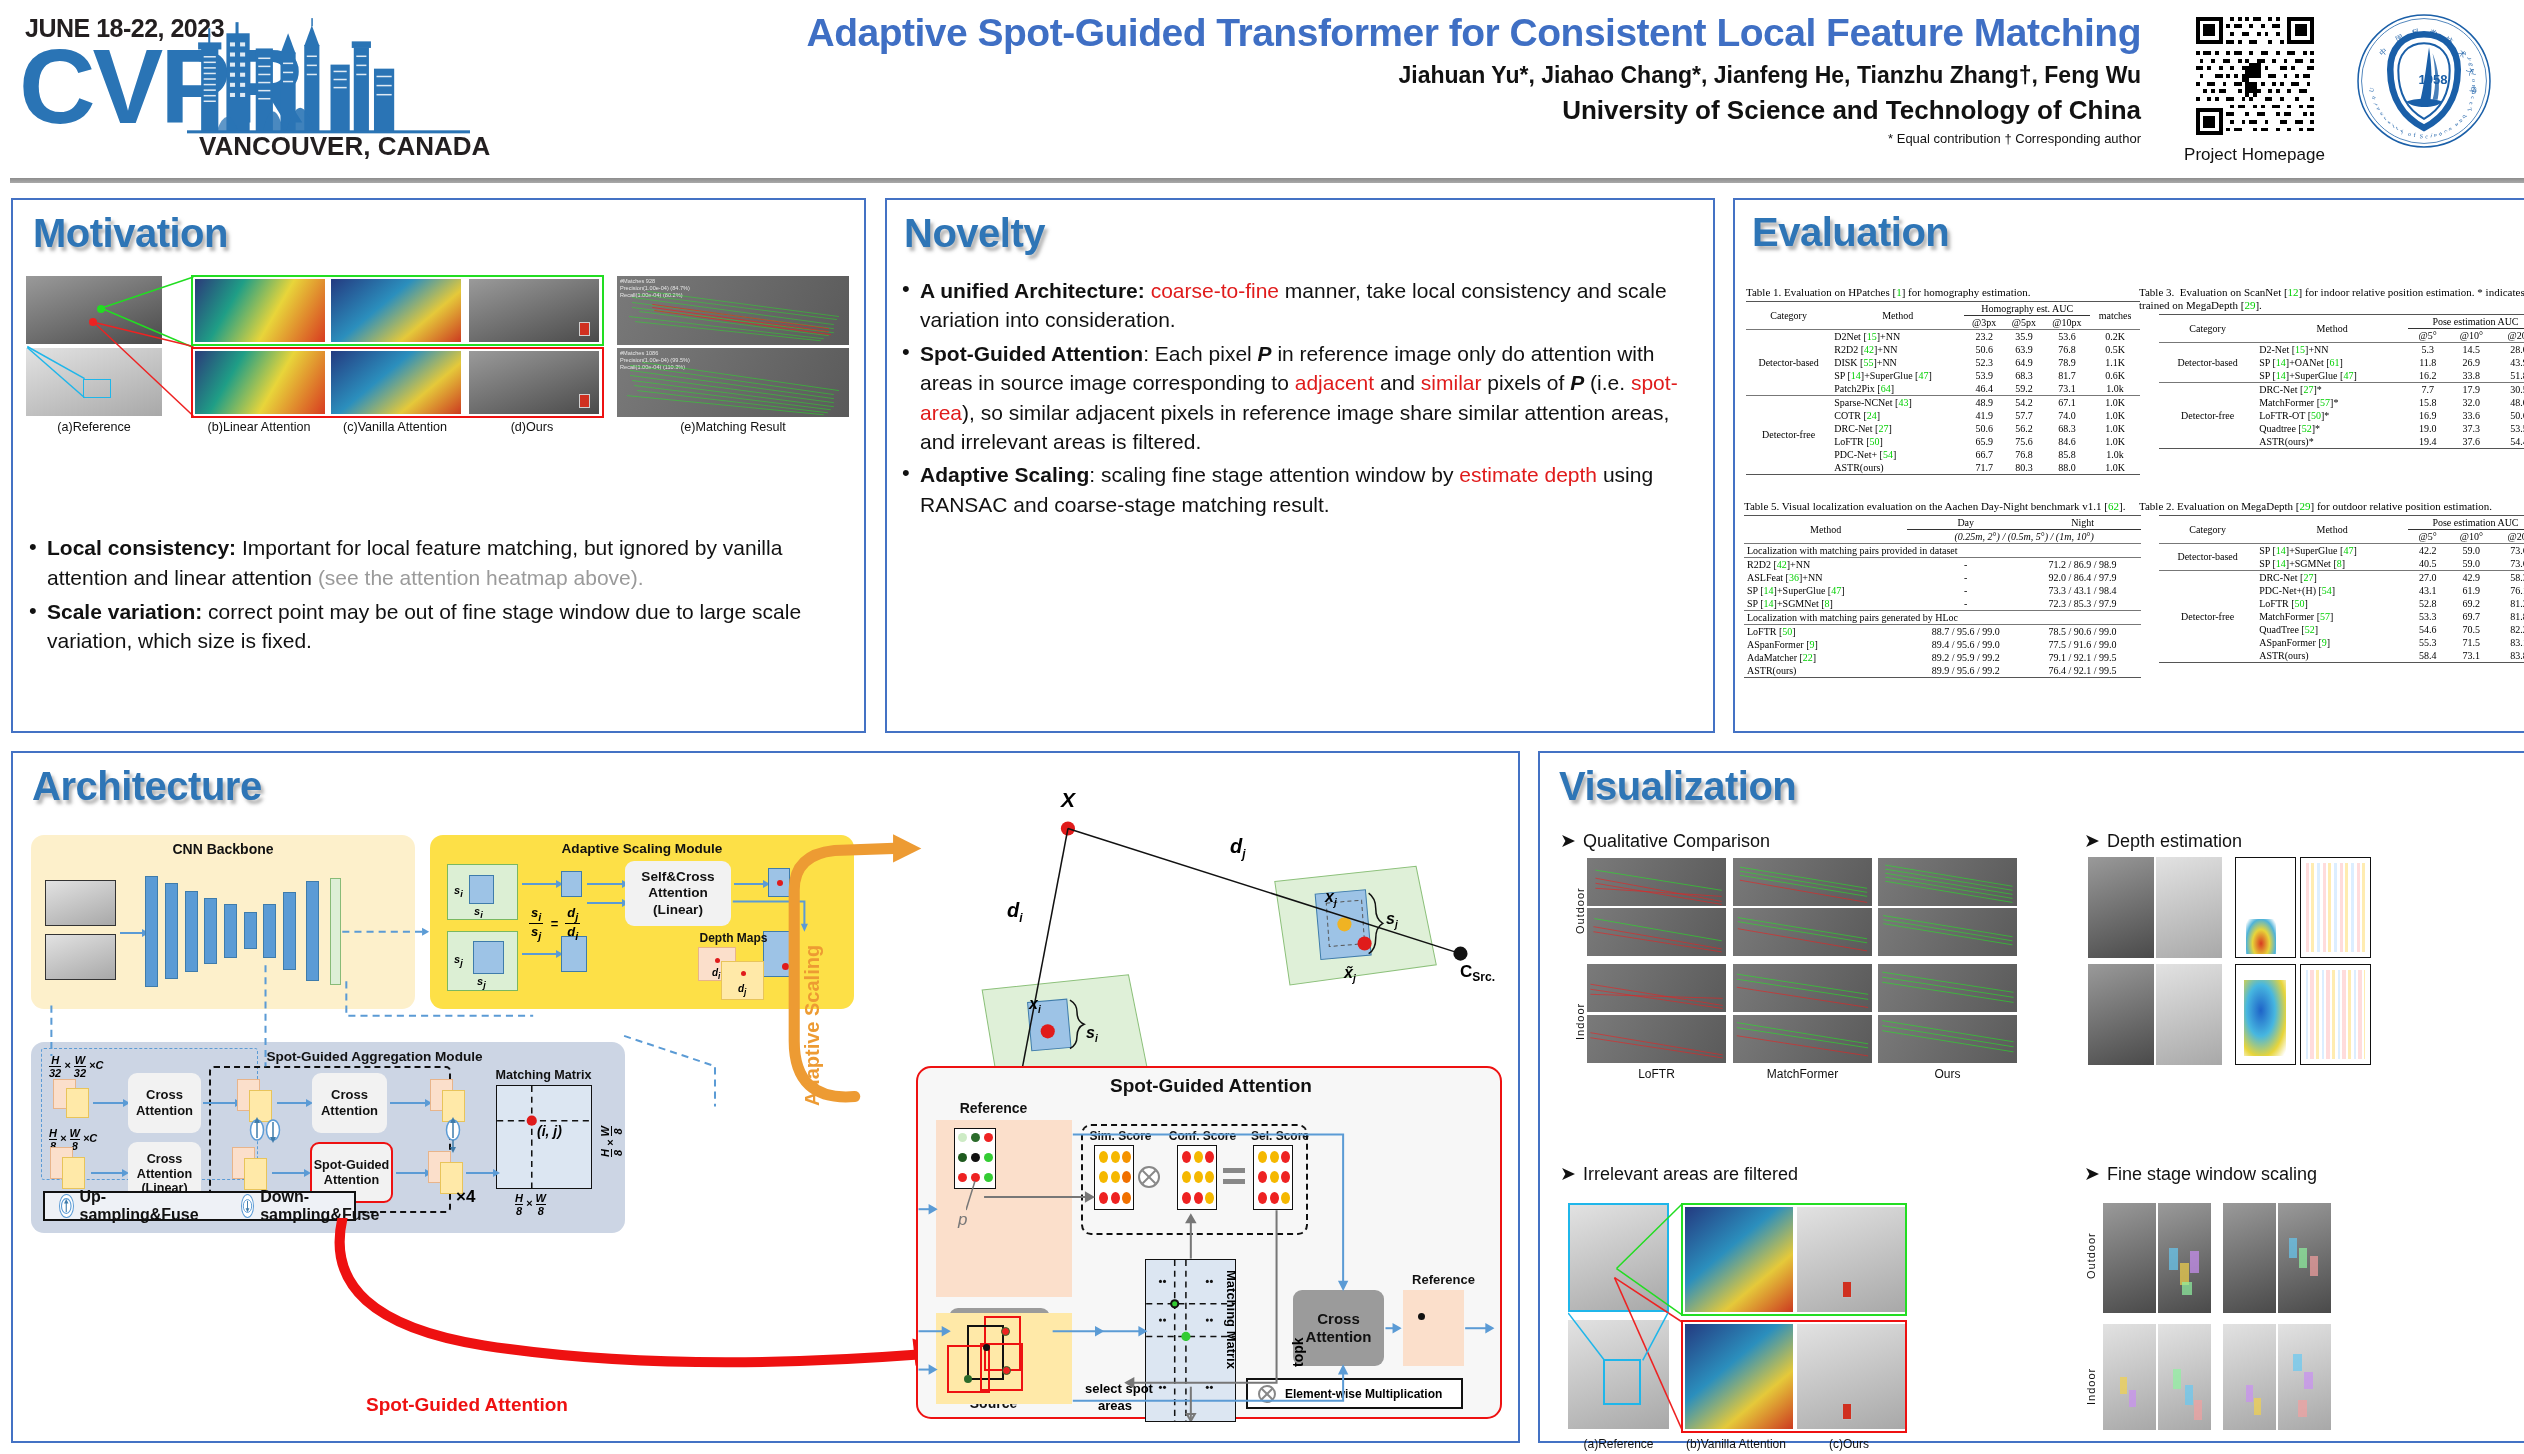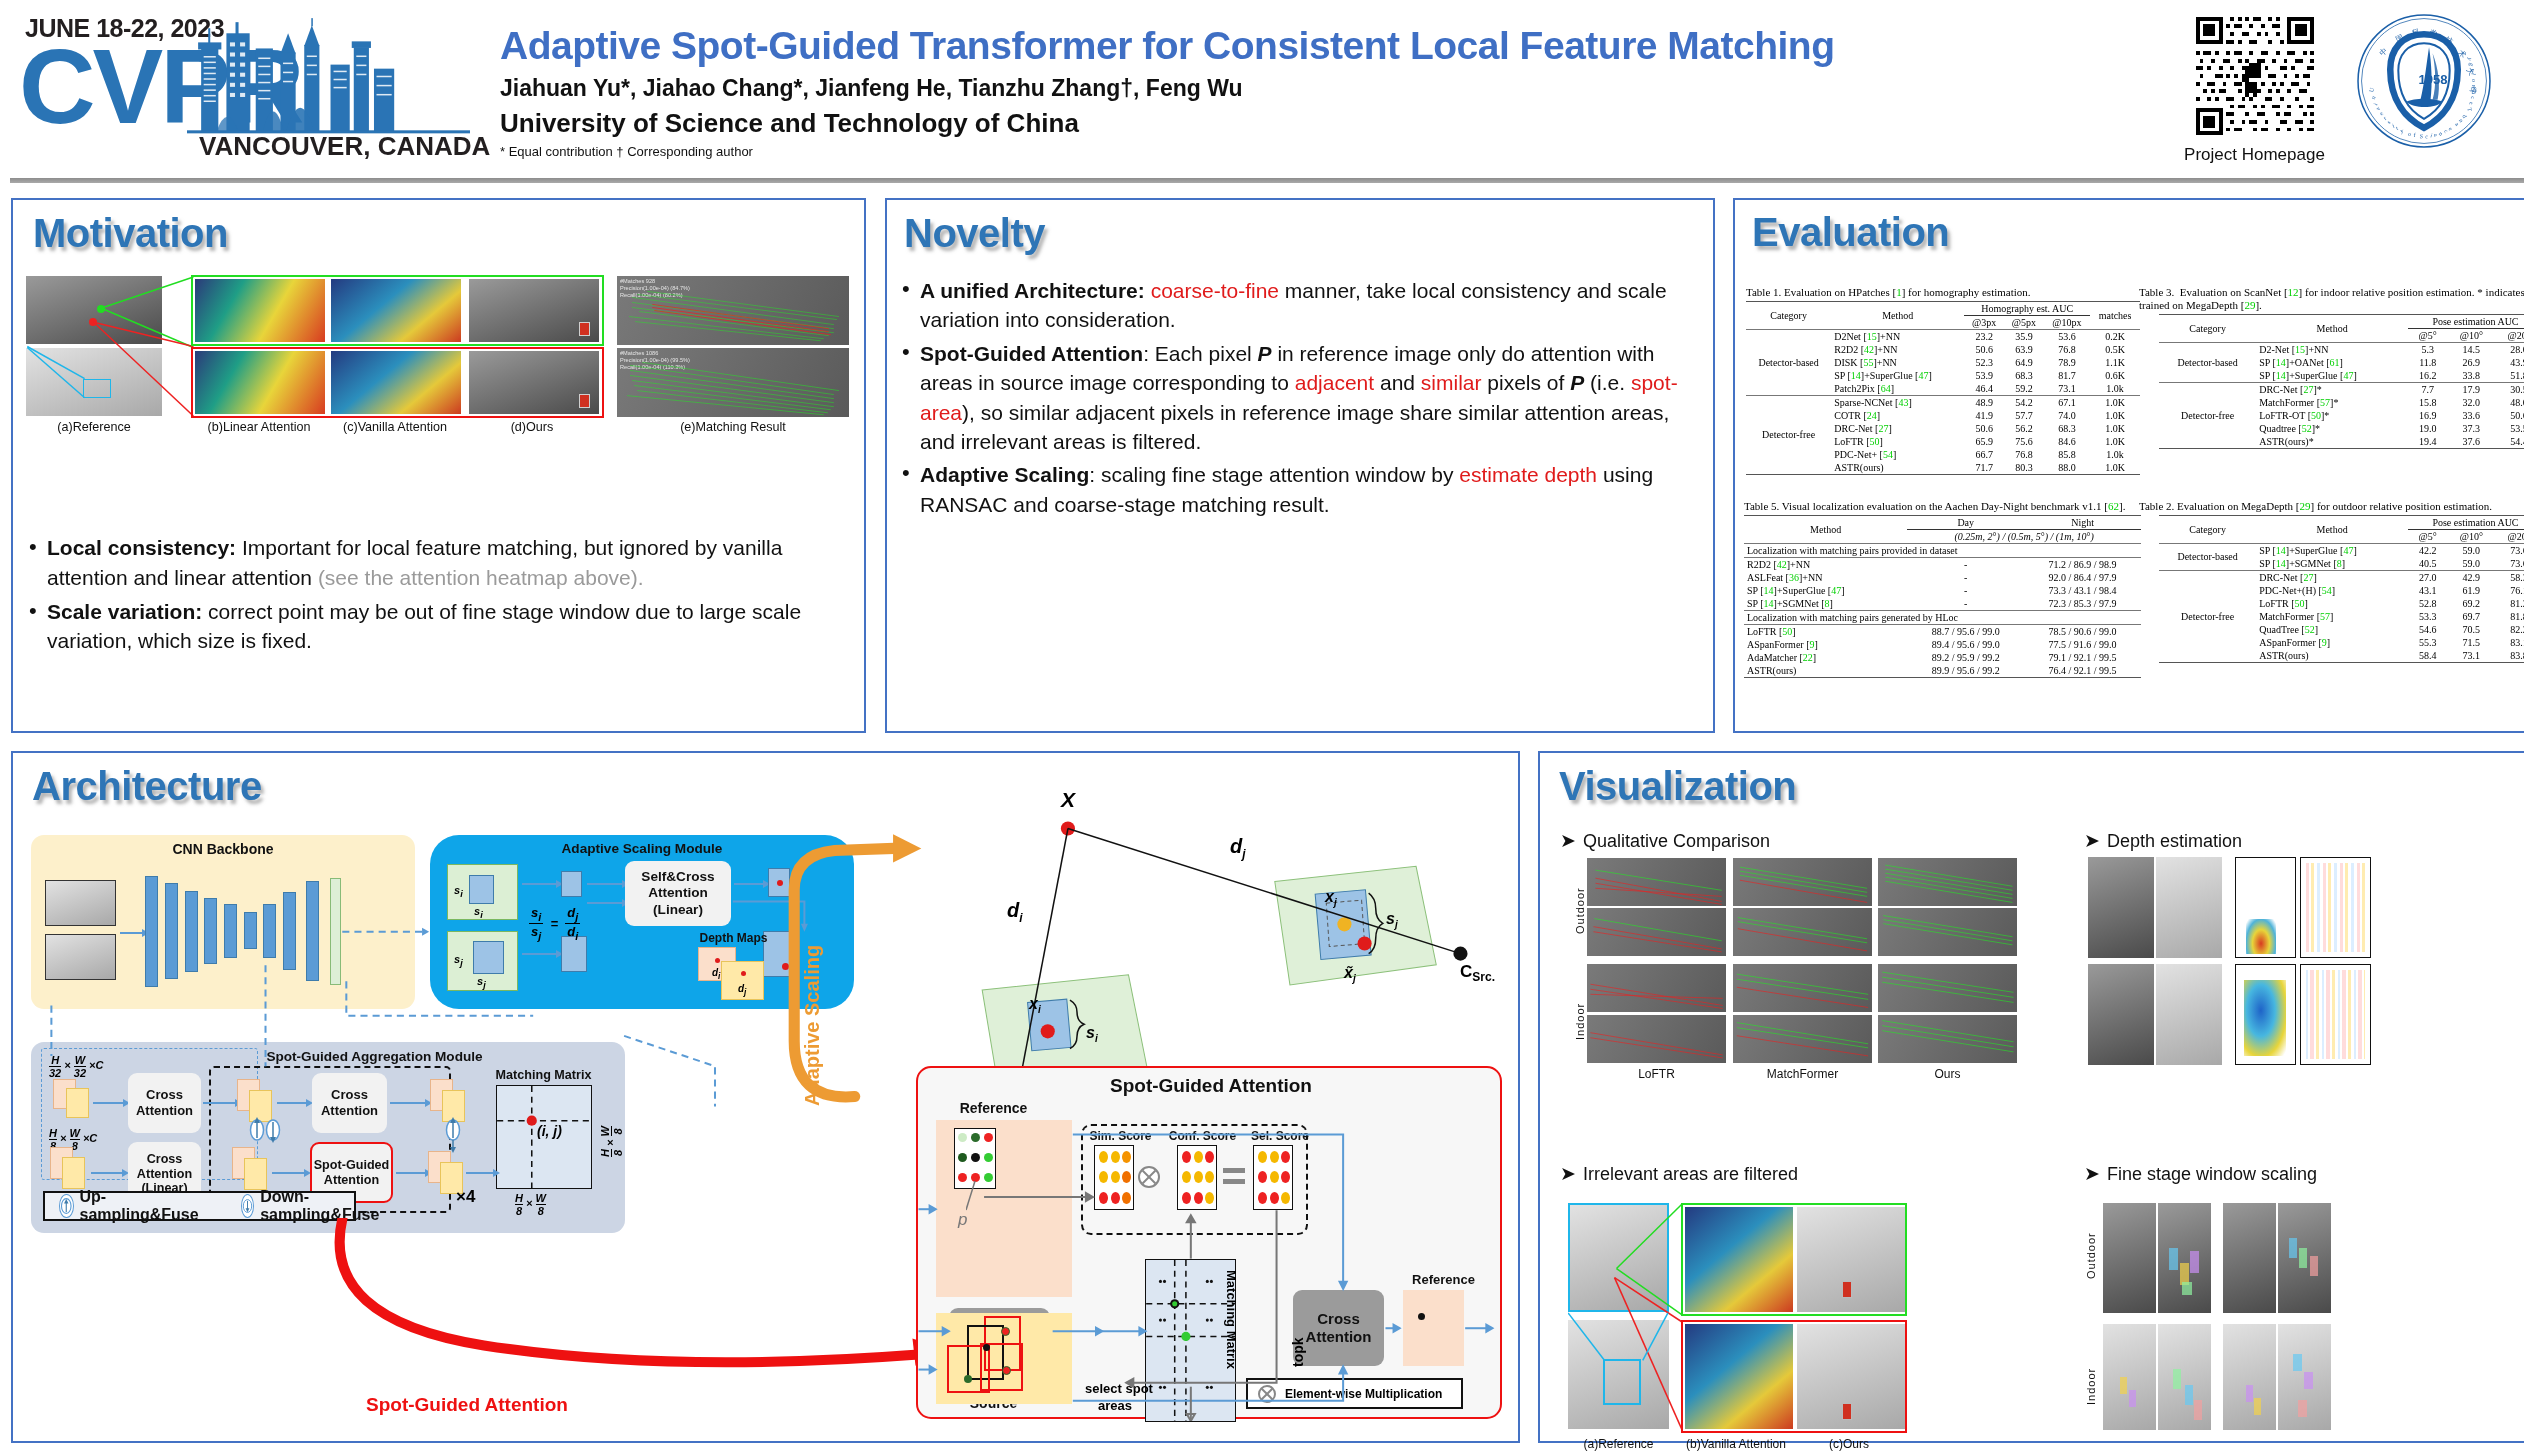--- a/index.html
+++ b/index.html
@@ -7,21 +7,21 @@
   body { position:relative; }
 
   
   #header { position:absolute; left:0; top:0; width:2585px; height:197px; }
   #cvpr-logo { position:absolute; left:10px; top:10px; width:485px; height:157px; }
   .cvpr-date { position:absolute; left:15px; top:4px; font-weight:bold; font-size:25px; letter-spacing:-0.5px; color:#231f20; font-family:"Liberation Sans", sans-serif; }
   .cvpr-word { position:absolute; left:9px; top:28px; font-weight:bold; font-size:106px; line-height:96px; color:#2a74b5; letter-spacing:-3px; font-family:"Liberation Sans", sans-serif; }
   .cvpr-city { position:absolute; left:189px; top:121px; font-weight:bold; font-size:26px; color:#231f20; letter-spacing:0px; }
   #skyline { position:absolute; left:177px; top:7.6px; width:283px; height:119px; }
 
-  #title-block { position:absolute; left:500px; top:24px; width:1641px; text-align:left; }
+  #title-block { position:absolute; left:500px; top:11px; width:1641px; text-align:right; }
   #paper-title { font-size:39px; font-weight:bold; color:#3f6fc4; letter-spacing:-0.5px; white-space:nowrap; }
   #authors { margin-top:7px; font-size:23px; font-weight:bold; color:#111; }
   #affil { margin-top:6px; font-size:26px; font-weight:bold; color:#111; }
   #footnote { margin-top:5px; font-size:13px; color:#111; }
 
   #qr-wrap { position:absolute; left:2176px; top:12.6px; width:157px; text-align:center; }
   #qr { width:126px; height:126px; margin:0 auto; background:#fff; position:relative; }
   #qr-caption { margin-top:4px; font-size:17px; color:#111; }
   #ustc-logo { position:absolute; left:2356px; top:12.6px; width:136px; height:136px; }
 
@@ -826,21 +826,21 @@
     <div class="bar" style="left:154px; top:56px; width:13px; height:81px;"></div>
     <div class="bar" style="left:173px; top:63px; width:13px; height:66px;"></div>
     <div class="bar" style="left:193px; top:69px; width:13px; height:54px;"></div>
     <div class="bar" style="left:213px; top:77px; width:13px; height:37px;"></div>
     <div class="bar" style="left:232px; top:69px; width:13px; height:54px;"></div>
     <div class="bar" style="left:252px; top:57px; width:13px; height:78px;"></div>
     <div class="bar" style="left:275px; top:46px; width:13px; height:100px;"></div>
     <div class="bar" style="left:299px; top:43px; width:11px; height:107px; background:#ddefd6; border-color:#88bb77;"></div>
   </div>
 
-  <div class="modbox" style="left:417px; top:82px; width:424px; height:174px; background:#0ea5e9;border-radius:29px;">
+  <div class="modbox" style="left:417px; top:82px; width:424px; height:174px; background:#fde047;">
     <div class="modlabel" style="left:0; top:6px; width:424px; font-size:13.6px;">Adaptive Scaling Module</div>
     <div style="position:absolute;left:17px;top:29px;width:71px;height:56px;background:#dcefd4;border:1px solid #7ab860;">
       <div style="position:absolute;left:21px;top:10px;width:25px;height:29px;background:#9dc3e6;border:1px solid #3f7cab;"></div>
       <div style="position:absolute;left:6px;top:19px;font-size:11px;font-style:italic;font-weight:bold;">s<sub>i</sub></div>
       <div style="position:absolute;left:26px;top:40px;font-size:11px;font-style:italic;font-weight:bold;">s<sub>i</sub></div>
     </div>
     <div style="position:absolute;left:17px;top:96px;width:71px;height:60px;background:#dcefd4;border:1px solid #7ab860;">
       <div style="position:absolute;left:25px;top:9px;width:31px;height:33px;background:#9dc3e6;border:1px solid #3f7cab;"></div>
       <div style="position:absolute;left:6px;top:21px;font-size:11px;font-style:italic;font-weight:bold;">s<sub>j</sub></div>
       <div style="position:absolute;left:29px;top:43px;font-size:11px;font-style:italic;font-weight:bold;">s<sub>j</sub></div>

